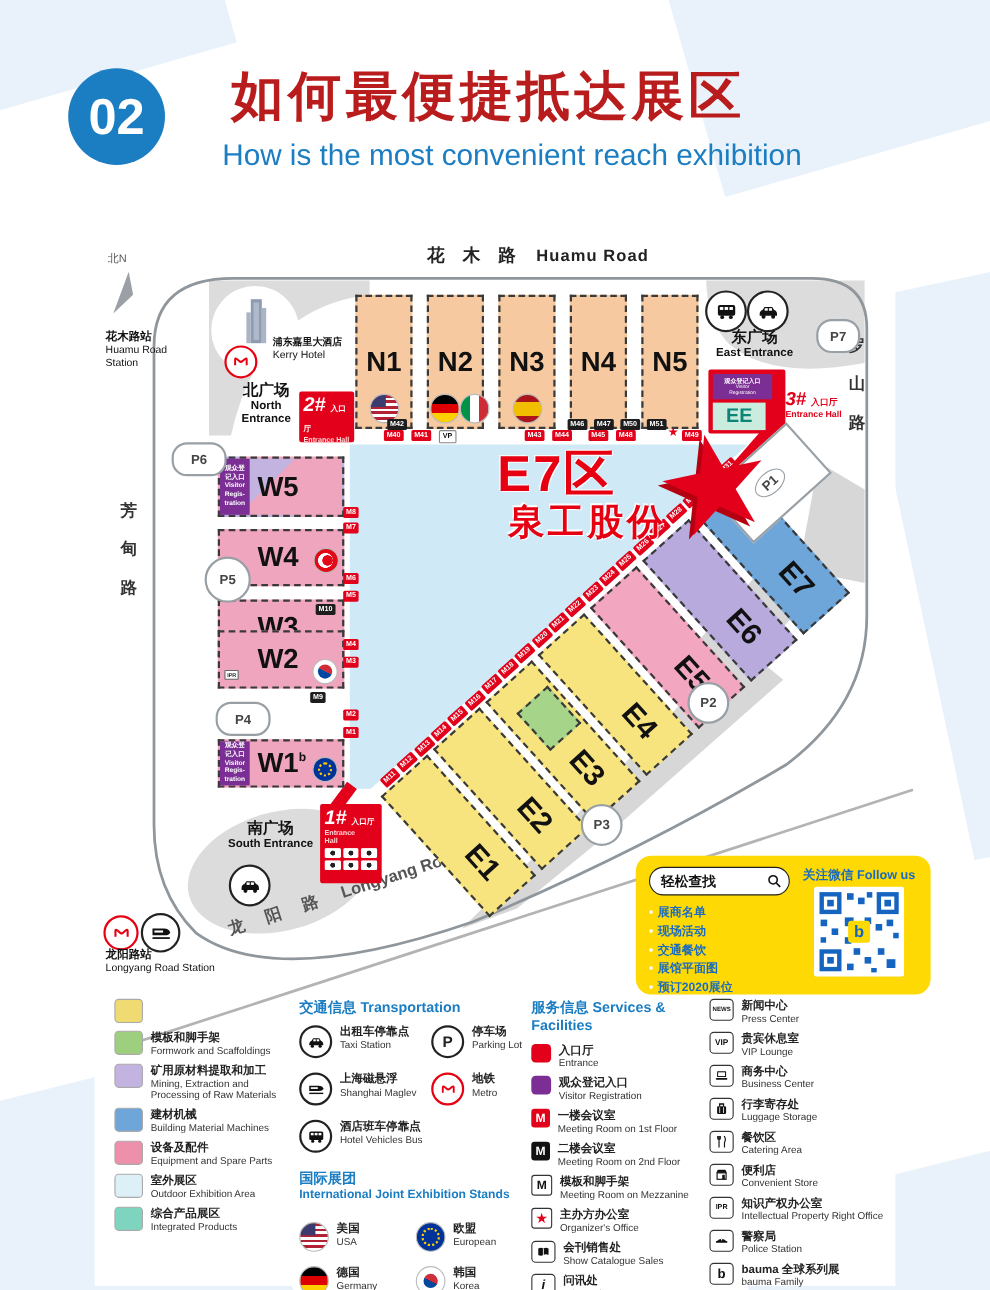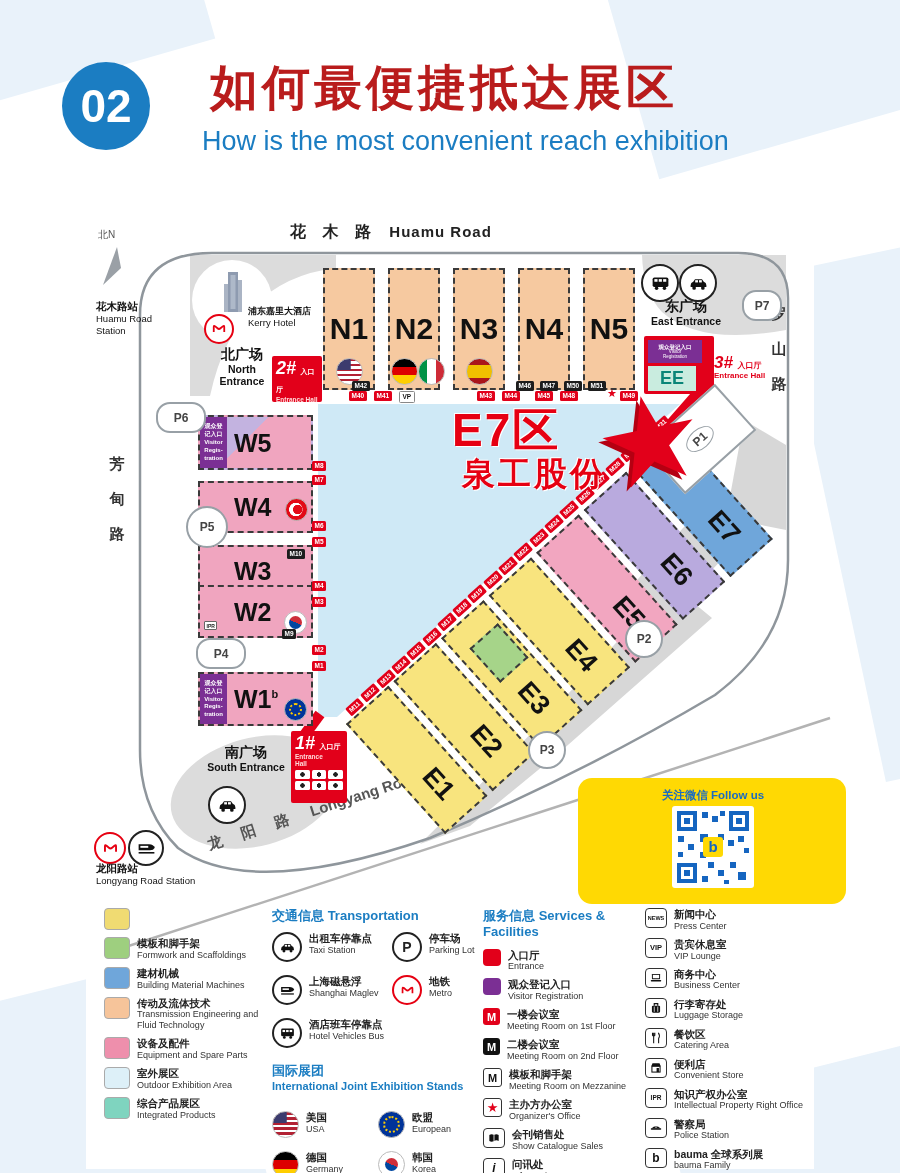--- a/index.html
+++ b/index.html
@@ -14,21 +14,21 @@
   
   .hdr-circle{left:62px;top:62px;width:88px;height:88px;border-radius:50%;background:#1b7dc2;
     display:flex;align-items:center;justify-content:center;color:#fff;font-size:46px;font-weight:bold;z-index:3}
   .hdr-zh{left:210px;top:56px;font-size:48px;font-weight:bold;color:#b91c1c;letter-spacing:4px;z-index:3;white-space:nowrap}
   .hdr-en{left:202px;top:126px;font-size:27px;color:#1b7dc2;z-index:3;white-space:nowrap}
 
   
   .nhalls{left:323px;top:268px;width:315px;height:122px;display:flex;gap:13px;z-index:3}
   .nhall{flex:0 0 52px;background:#f6c9a0;border:2.5px dashed #3a3a3a;box-sizing:border-box;
     display:flex;align-items:center;justify-content:center}
-  .nhall span{font-size:30px;font-weight:bold;color:#111}
+  .nhall span{font-size:25px;font-weight:bold;color:#111}
   .whall{left:198px;width:115px;background:#f0a5bf;border:2.5px dashed #3a3a3a;box-sizing:border-box;z-index:3}
   .whall .wlabel{position:absolute;left:34px;top:50%;transform:translateY(-50%);
     font-size:25px;font-weight:bold;color:#111}
   .whall .wlabel sup{font-size:11px}
   .w5grad{background:linear-gradient(135deg,#c3b3e0 0 42%,#f0a5bf 42%)}
   .vreg{position:absolute;left:0;top:0;bottom:0;width:27px;background:#7b2f94;color:#fff;
     display:flex;flex-direction:column;align-items:center;justify-content:center;gap:1px}
   .vreg span{font-size:6px;font-weight:bold;line-height:1.15;white-space:nowrap}
   .ehalls{left:346px;top:724px;width:470px;height:150px;display:flex;gap:7px;
     transform:rotate(-42deg);transform-origin:0 0;z-index:3}
@@ -61,21 +61,21 @@
     display:flex;flex-direction:column;align-items:center;justify-content:center;line-height:1.1}
   .ee-purple .a{font-size:5.5px;font-weight:bold}.ee-purple .b{font-size:4.5px}
   .ee-mint{left:648px;top:366px;width:48px;height:25px;background:#c9ecdf;color:#0a8578;z-index:4;
     display:flex;align-items:center;justify-content:center;font-size:18px;font-weight:bold}
   .ent3{left:714px;top:354px;z-index:4;color:#e2001a;line-height:1.05}
   .ent3 .num{font-size:17px;font-weight:bold;font-style:italic}
   .ent3 .zh{font-size:8px;font-weight:bold}
   .ent3 .en{font-size:8px;font-weight:bold}
 
   
-  .road-top{left:290px;top:222px;width:300px;text-align:left;z-index:3;white-space:nowrap}
+  .road-top{left:290px;top:222px;width:300px;text-align:right;z-index:3;white-space:nowrap}
   .road-top .zh{font-size:16px;font-weight:bold;letter-spacing:6px}
   .road-top .en{font-size:15px;font-weight:bold;margin-left:8px;letter-spacing:1px}
   .vroad{z-index:3;color:#333}
   .vroad .c{display:block;font-size:15px;font-weight:bold;text-align:center;margin-bottom:16px}
   .vtext{writing-mode:vertical-rl;text-orientation:mixed;font-size:13px;font-weight:bold;color:#333}
   .longyang{left:208px;top:836px;width:340px;transform:rotate(-18deg);transform-origin:0 50%;
     z-index:3;white-space:nowrap;color:#555}
   .longyang .zh{font-size:15px;font-weight:bold;letter-spacing:8px}
   .longyang .en{font-size:15px;font-weight:bold;margin-left:10px}
 
@@ -377,26 +377,26 @@
   </div>
   <span class="wlabel">W5</span>
 </div>
 <div class="ab whall" style="top:481px;height:52px">
   <span class="wlabel">W4</span>
   <span class="flag flag-tr sm" style="position:absolute;right:3px;top:15px"></span>
 </div>
 <div class="ab whall" style="top:545px;height:52px">
   <span class="wlabel">W3</span>
 </div>
-<div class="ab whall" style="top:585px;height:53px">
+<div class="ab whall" style="top:573px;height:53px">
   <span class="wlabel">W2</span>
   <span class="flag flag-kr sm" style="position:absolute;right:4px;bottom:2px"></span>
   <span style="position:absolute;left:4px;bottom:6px;font-size:5px;font-weight:bold;border:0.5px solid #666;background:#fff;padding:0.5px 1.5px;border-radius:1px">IPR</span>
 </div>
-<div class="ab whall" style="top:672px;height:54px">
+<div class="ab whall" style="top:672px;height:44px">
   <div class="vreg">
     <span>观众登</span>
     <span>记入口</span>
     <span>Visitor</span>
     <span>Regis-</span>
     <span>tration</span>
   </div>
   <span class="wlabel"><span>W1</span><sup>b</sup></span>
   <span class="flag flag-eu sm" style="position:absolute;right:4px;bottom:3px"></span>
 </div>
@@ -492,20 +492,37 @@
     <div class="mb diag" style="left: 560.2px; top: 504.6px;">M25</div>
     <div class="mb diag" style="left: 575.5px; top: 490.5px;">M26</div>
     <div class="mb diag" style="left: 590.8px; top: 476.4px;">M27</div>
     <div class="mb diag" style="left: 606.1px; top: 462.3px;">M28</div>
     <div class="mb diag" style="left: 621.4px; top: 448.2px;">M29</div>
     <div class="mb diag" style="left: 636.7px; top: 434.1px;">M30</div>
     <div class="mb diag" style="left: 652px; top: 420px;">M31</div>
   </div>
 
 <div class="ab infobox">
+  <div class="ib-left">
+    <div class="ib-pill">
+      <b>轻松查找</b>
+      <svg width="14" height="14" viewBox="0 0 24 24">
+          <circle cx="10" cy="10" r="6.5" fill="none" stroke="#111" stroke-width="2.4"></circle>
+          <line x1="15" y1="15" x2="21" y2="21" stroke="#111" stroke-width="2.6"></line>
+        </svg>
+    </div>
+    <ul class="ib-list">
+
+    <li>展商名单</li>
+        <li>现场活动</li>
+        <li>交通餐饮</li>
+        <li>展馆平面图</li>
+        <li>预订2020展位</li>
+      </ul>
+  </div>
   <div class="ib-right">
     <div class="ib-follow">关注微信 Follow us</div>
     <svg width="82" height="82" viewBox="0 0 82 82">
       <rect width="82" height="82" fill="#fff" rx="3"></rect>
       <g fill="#1565c0">
         <rect x="5" y="5" width="20" height="20"></rect>
           <rect x="57" y="5" width="20" height="20"></rect>
           <rect x="5" y="57" width="20" height="20"></rect>
         <rect x="9" y="9" width="12" height="12" fill="#fff"></rect>
           <rect x="61" y="9" width="12" height="12" fill="#fff"></rect>
@@ -545,36 +562,36 @@
     </div>
 
     <div class="lg-row">
       <span class="chip" style="background: rgb(158, 207, 127);"></span>
       <div>
         <div class="lg-zh">模板和脚手架</div>
         <div class="lg-en">Formwork and Scaffoldings</div>
       </div>
     </div>
 
+    <div class="lg-row">
+      <span class="chip" style="background: rgb(195, 179, 224);"></span>
+      <div>
+        <div class="lg-zh">矿用原材料提取和加工</div>
+        <div class="lg-en">Mining, Extraction and Processing of Raw Materials</div>
+      </div>
+    </div>
 
     <div class="lg-row">
       <span class="chip" style="background: rgb(111, 166, 218);"></span>
       <div>
         <div class="lg-zh">建材机械</div>
         <div class="lg-en">Building Material Machines</div>
       </div>
     </div>
 
-    <div class="lg-row">
-      <span class="chip" style="background: rgb(246, 196, 154);"></span>
-      <div>
-        <div class="lg-zh">传动及流体技术</div>
-        <div class="lg-en">Transmission Engineering and Fluid Technology</div>
-      </div>
-    </div>
 
     <div class="lg-row">
       <span class="chip" style="background: rgb(238, 143, 172);"></span>
       <div>
         <div class="lg-zh">设备及配件</div>
         <div class="lg-en">Equipment and Spare Parts</div>
       </div>
     </div>
 
     <div class="lg-row">

